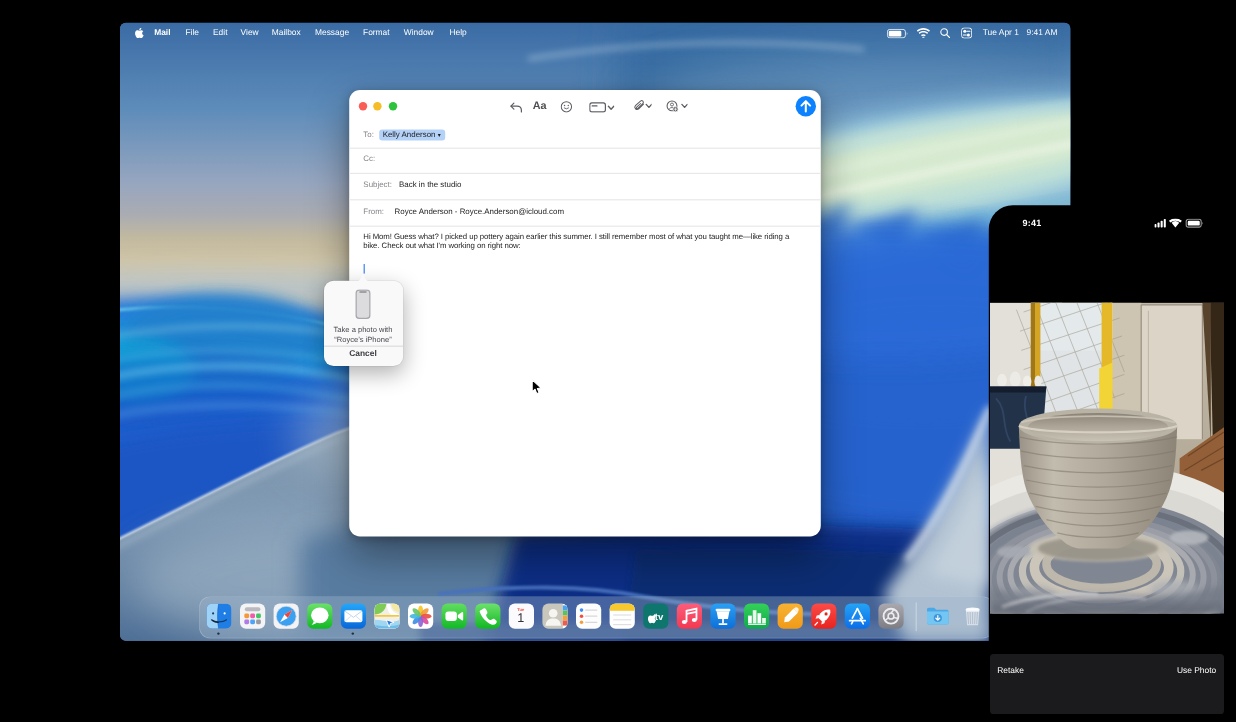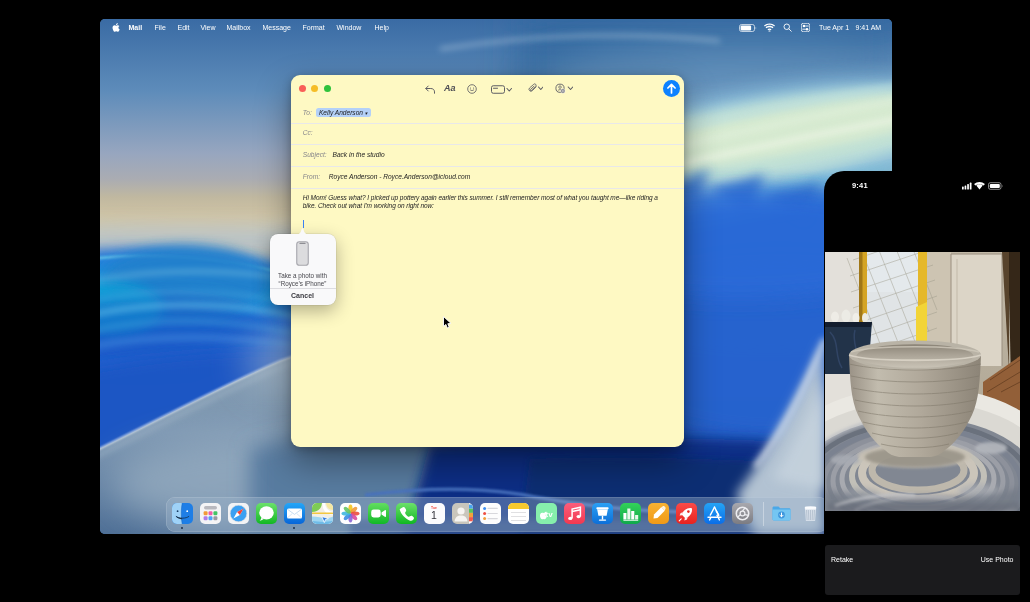--- a/index.html
+++ b/index.html
@@ -7,21 +7,21 @@
     font-family:"Liberation Sans", sans-serif; }
   #desktop { position:absolute; left:100px; top:18.5px; width:792px; height:515.5px;
     border-radius:5px; overflow:hidden; background:#3f73aa; }
   #wall { position:absolute; left:0; top:0; }
   
   #menubar { position:absolute; left:0; top:0; width:792px; height:18px;
     color:#fff; font-size:7px; }
   #menubar span { position:absolute; top:5px; white-space:nowrap; }
   
   #mailwin { position:absolute; left:190.5px; top:56px; width:393.5px; height:372px;
-    background:#fef9c3; border-radius:9px; box-shadow:0 15px 35px rgba(0,0,0,0.4), 0 2px 8px rgba(0,0,0,0.25);font-style:italic; }
+    background:#ffffff; border-radius:9px; box-shadow:0 15px 35px rgba(0,0,0,0.4), 0 2px 8px rgba(0,0,0,0.25); }
   .tl { position:absolute; width:7px; height:7px; border-radius:50%; top:10px; }
   .sep { position:absolute; left:0; width:393.5px; height:1px; background:#e8e8ea; }
   .flabel { position:absolute; color:#84848a; font-size:6.6px; }
   .fval { position:absolute; color:#1c1c1e; font-size:6.6px; white-space:nowrap; }
   .ticon { position:absolute; color:#5d5d63; }
   
   #dock { position:absolute; left:66px; top:478px; width:662px; height:35px;
     background:rgba(158,180,202,0.4); border-radius:9px;
     box-shadow:inset 0 0 0 0.5px rgba(255,255,255,0.25); }
   .dicon { position:absolute; top:484.5px; width:21px; height:21px; border-radius:5px; overflow:hidden; }
@@ -368,21 +368,21 @@
     </svg>
   </div>
 
   <div class="dicon" style="left:407.5px;background:#fff;">
     <div style="position:absolute;left:0;top:0;width:21px;height:5.5px;background:#f7c92e;"></div>
     <div style="position:absolute;left:3px;top:9px;width:15px;height:1px;background:#e0e0e2;"></div>
     <div style="position:absolute;left:3px;top:13px;width:15px;height:1px;background:#e0e0e2;"></div>
     <div style="position:absolute;left:3px;top:17px;width:15px;height:1px;background:#e0e0e2;"></div>
   </div>
 
-  <div class="dicon" style="left:435.5px;background:#86efac;">
+  <div class="dicon" style="left:435.5px;background:#0f766e;">
     <svg width="21" height="21" viewBox="0 0 21 21">
       <path fill="#fff" d="M6.6 8.9c.5-.6 1.2-.6 1.6-.6.1-.5.3-1 .7-1.4.4-.4.9-.6 1.1-.6.1.5-.1 1-.4 1.4-.3.4-.8.7-1.3.7 0 .4 0 .9.3 1.4-.4 0-1-.2-1.4-.6-.4-.3-.6-.8-.6-1.3z" transform="translate(-1.2 1.3) scale(1.15)"></path>
       <path fill="#fff" d="M5.2 11.2c.3-.5.9-.8 1.5-.8.6 0 .9.2 1.3.2s.7-.2 1.3-.2c.5 0 1 .3 1.4.7-.5.3-.8.8-.8 1.4 0 .7.4 1.2.9 1.5-.2.5-.5 1-.8 1.4-.3.4-.6.8-1.1.8-.4 0-.6-.3-1.1-.3-.5 0-.7.3-1.1.3-.5 0-.8-.4-1.1-.8-.7-1-1.2-2.8-.4-4.2z" transform="translate(-1.4 -1.8) scale(1.12)"></path>
       <text x="9.6" y="14" font-family="Liberation Sans" font-size="8" font-weight="bold" fill="#fff">tv</text>
     </svg>
   </div>
 
   <div class="dicon" style="left:463.5px;background:linear-gradient(#fb5d7b,#f23950);">
     <svg width="21" height="21" viewBox="0 0 21 21">
       <path d="M8.1 15.3 V6 L16.4 4.2 V13.5" fill="none" stroke="#fff" stroke-width="1.5"></path>

